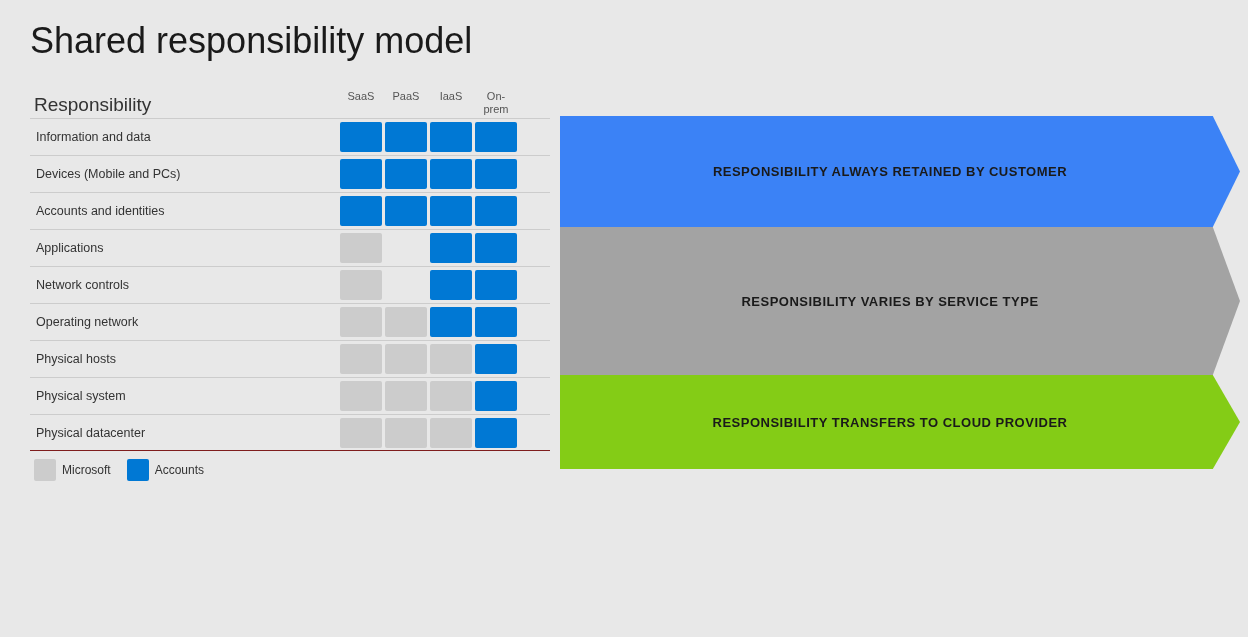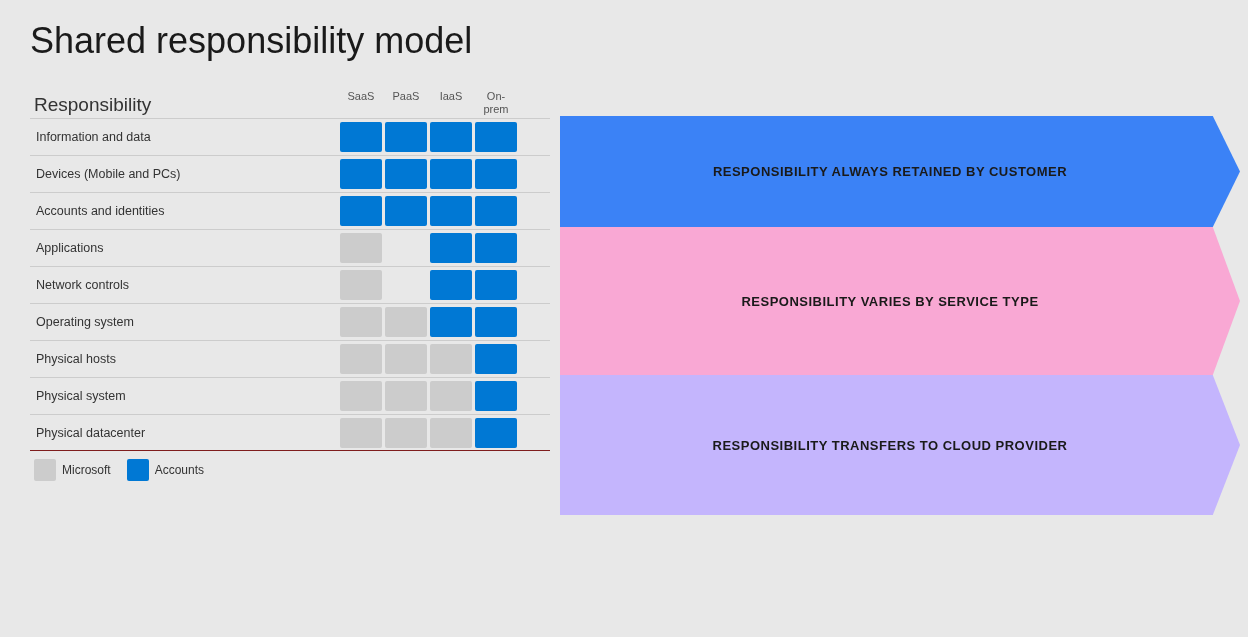--- a/index.html
+++ b/index.html
@@ -253,21 +253,21 @@
           <div class="table-row">
             <div class="row-label">Network controls</div>
             <div class="row-cells">
               <div class="cell cell-gray"></div>
               <div class="cell cell-half-bl"></div>
               <div class="cell cell-blue"></div>
               <div class="cell cell-blue"></div>
             </div>
           </div>
           <div class="table-row">
-            <div class="row-label">Operating system</div>
+            <div class="row-label">Operating network</div>
             <div class="row-cells">
               <div class="cell cell-gray"></div>
               <div class="cell cell-gray"></div>
               <div class="cell cell-blue"></div>
               <div class="cell cell-blue"></div>
             </div>
           </div>
           <div class="table-row">
             <div class="row-label">Physical hosts</div>
             <div class="row-cells">
@@ -307,20 +307,20 @@
           <span>Accounts</span>
         </div>
       </div>
     </div>
 
     <div class="arrows-area" id="arrows-container">
     <div class="arrow-block">
           <div class="arrow-shape arrow-1" style="height: 111px; background: #3b82f6;">RESPONSIBILITY ALWAYS RETAINED BY CUSTOMER</div>
         </div>
         <div class="arrow-block">
-          <div class="arrow-shape arrow-2" style="height: 148px; background: #f9a8d4;">RESPONSIBILITY VARIES BY SERVICE TYPE</div>
+          <div class="arrow-shape arrow-2" style="height: 148px; background: #a3a3a3;">RESPONSIBILITY VARIES BY SERVICE TYPE</div>
         </div>
         <div class="arrow-block">
-          <div class="arrow-shape arrow-3" style="height: 140px; background: #c4b5fd;">RESPONSIBILITY TRANSFERS TO CLOUD PROVIDER</div>
+          <div class="arrow-shape arrow-3" style="height: 94px; background: #84cc16;">RESPONSIBILITY TRANSFERS TO CLOUD PROVIDER</div>
         </div>
       </div>
   </div>
 </div>
 
 </body></html>

